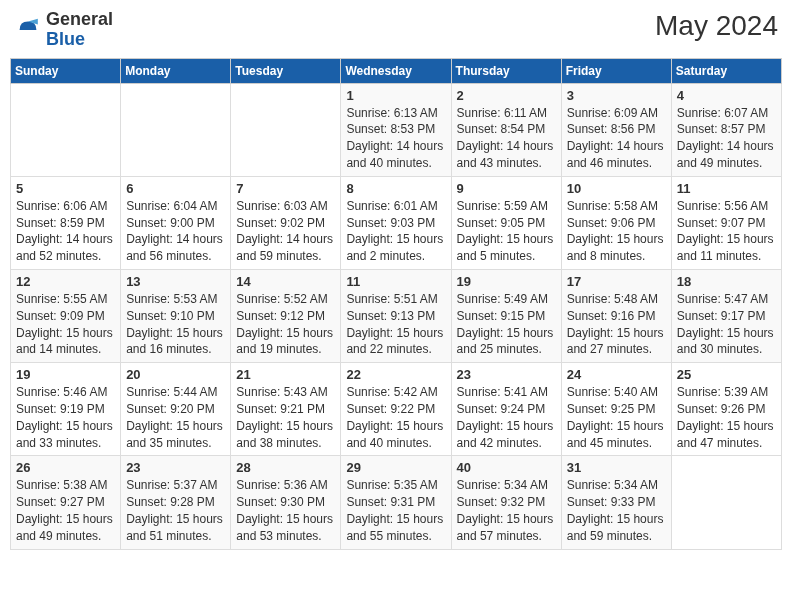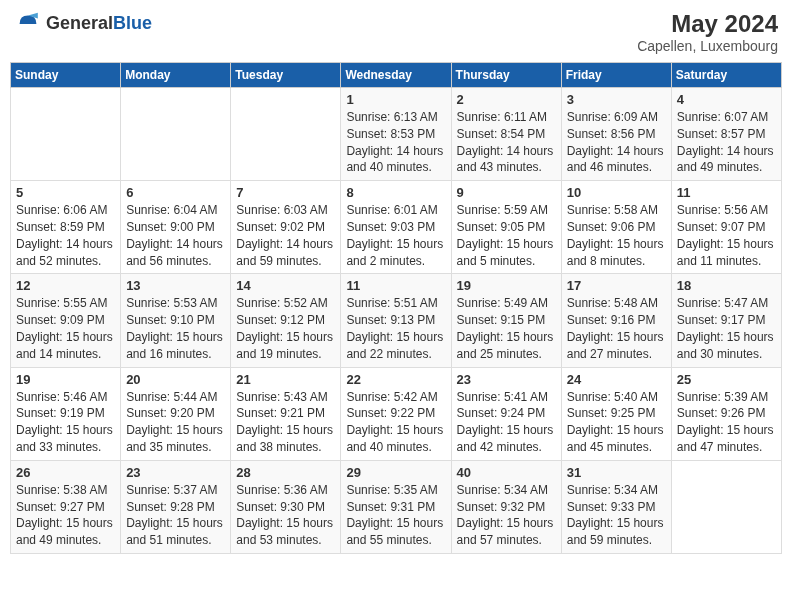--- a/index.html
+++ b/index.html
@@ -17,43 +17,43 @@
       margin-bottom: 8px;
       padding: 0 4px;
     }
     .logo {
       display: flex;
       align-items: center;
       gap: 4px;
     }
     .logo-text {
       display: flex;
-      flex-direction: row;
+      flex-direction: column;
       line-height: 1.1;
     }
     .logo-general {
       font-size: 18px;
       font-weight: bold;
       color: #333;
     }
     .logo-blue {
       font-size: 18px;
       font-weight: bold;
       color: #1a5fa8;
     }
     .logo-icon {
       width: 28px;
       height: 28px;
     }
     .title-block {
       text-align: right;
     }
     .month-title {
-      font-size: 24px;
-      font-weight: bold;
+      font-size: 28px;
+      font-weight: normal;
       color: #333;
     }
     .location {
       font-size: 14px;
       color: #555;
     }
     table {
       width: 100%;
       border-collapse: collapse;
       table-layout: fixed;
@@ -103,21 +103,20 @@
       <path d="M8 20 Q8 8 20 8 Q32 8 32 20" fill="#1a5fa8"></path>
       <path d="M20 8 L34 4 L34 12 Z" fill="#4a9fd4"></path>
     </svg>
     <div class="logo-text">
       <span class="logo-general">General</span>
       <span class="logo-blue">Blue</span>
     </div>
   </div>
   <div class="title-block">
     <div class="month-title">May 2024</div>
-    <div class="location">Capellen, Luxembourg</div>
   </div>
 </div>
 
 <table>
   <thead>
     <tr>
     <th>Sunday</th>
         <th>Monday</th>
         <th>Tuesday</th>
         <th>Wednesday</th>

